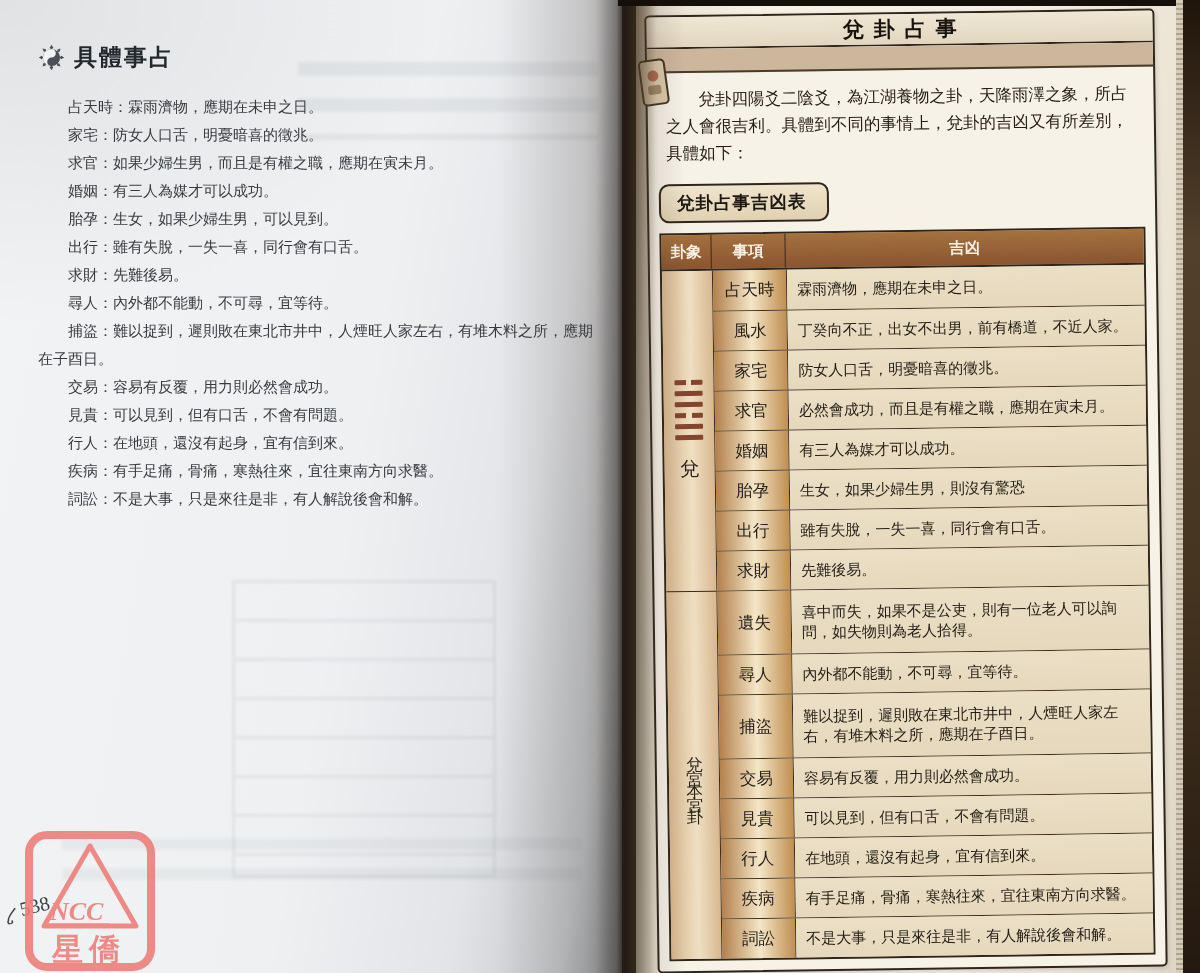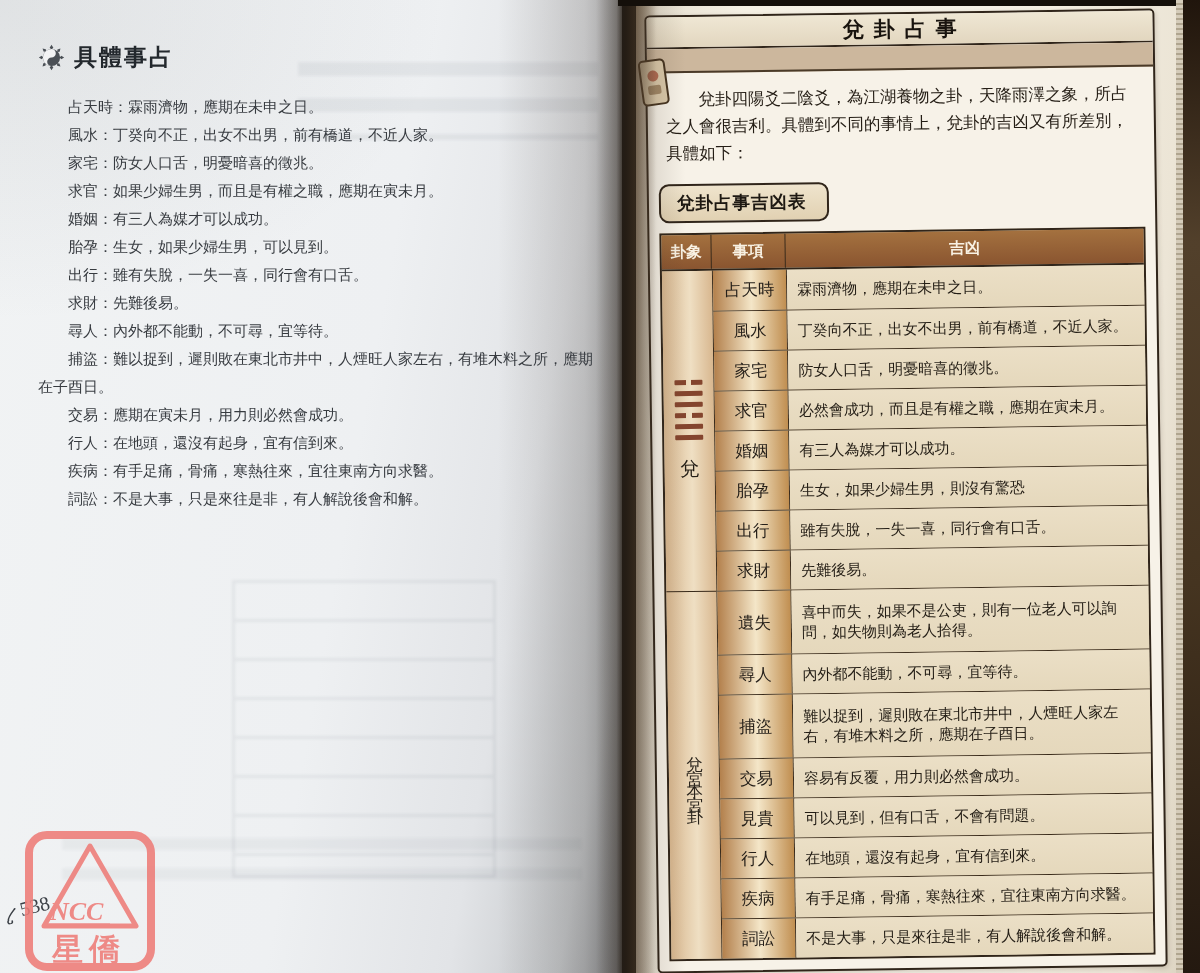--- a/index.html
+++ b/index.html
@@ -136,30 +136,30 @@
             <circle cx="16" cy="16" r="10.2" fill="#4b5056"></circle>
           </g>
           <path d="M16 5.8a10.2 10.2 0 0 0 0 20.4 5.1 5.1 0 0 1 0-10.2 5.1 5.1 0 0 0 0-10.2z" fill="#f2f3f4"></path>
           <circle cx="16" cy="10.9" r="1.6" fill="#f2f3f4"></circle>
           <circle cx="16" cy="21.1" r="1.6" fill="#4b5056"></circle>
         </svg>
         <span>具體事占</span>
       </div>
       <div class="lp-text">
         <p>占天時：霖雨濟物，應期在未申之日。</p>
-        <p>風水：丁癸向不正，出女不出男，前有橋道，不近人家。</p>
         <p>家宅：防女人口舌，明憂暗喜的徵兆。</p>
         <p>求官：如果少婦生男，而且是有權之職，應期在寅未月。</p>
         <p>婚姻：有三人為媒才可以成功。</p>
         <p>胎孕：生女，如果少婦生男，可以見到。</p>
         <p>出行：雖有失脫，一失一喜，同行會有口舌。</p>
         <p>求財：先難後易。</p>
         <p>尋人：內外都不能動，不可尋，宜等待。</p>
         <p>捕盜：難以捉到，遲則敗在東北市井中，人煙旺人家左右，有堆木料之所，應期在子酉日。</p>
-        <p>交易：應期在寅未月，用力則必然會成功。</p>
+        <p>交易：容易有反覆，用力則必然會成功。</p>
+        <p>見貴：可以見到，但有口舌，不會有問題。</p>
         <p>行人：在地頭，還沒有起身，宜有信到來。</p>
         <p>疾病：有手足痛，骨痛，寒熱往來，宜往東南方向求醫。</p>
         <p>詞訟：不是大事，只是來往是非，有人解說後會和解。</p>
       </div>
     </div>
 
     <svg class="watermark" viewBox="0 0 132 142">
       <rect x="5" y="5" width="122" height="132" rx="18" fill="none" stroke="#ee7c78" stroke-width="8"></rect>
       <path d="M66 16 L112 96 L20 96 Z" fill="none" stroke="#ee7c78" stroke-width="5" stroke-linejoin="round"></path>
       <text x="26" y="90" font-family="Liberation Serif, DejaVu Serif, serif" font-style="italic" font-weight="bold" font-size="26" fill="#ee7c78">NCC</text>

